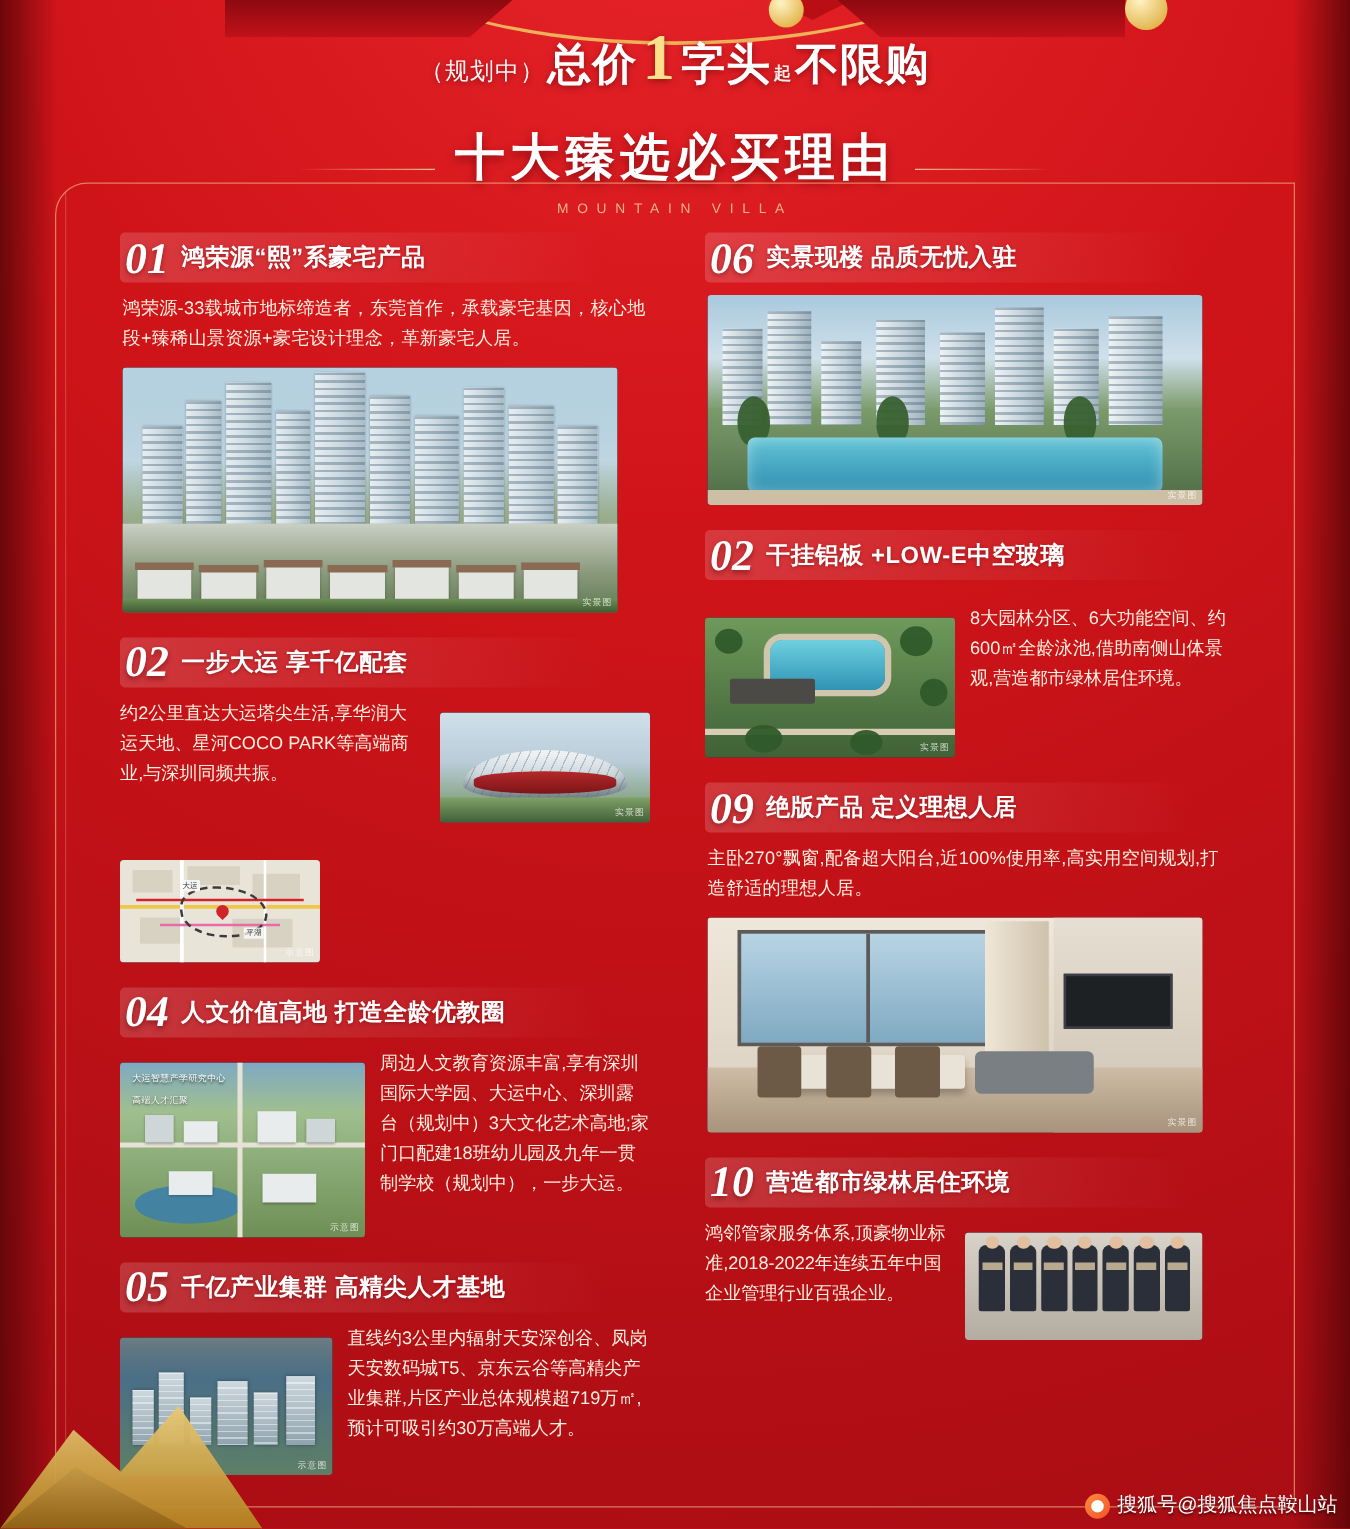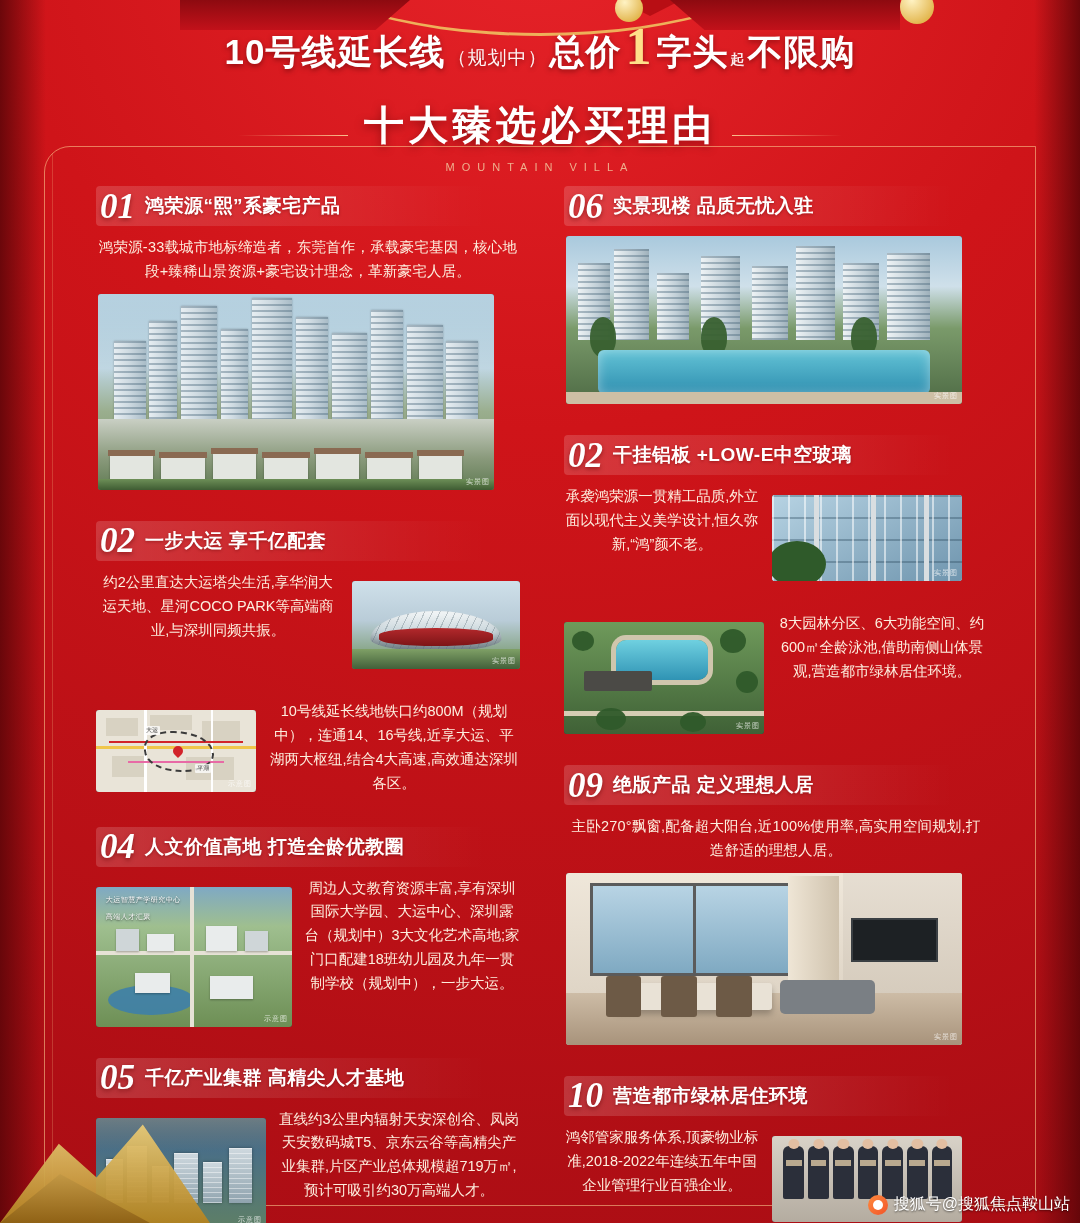--- a/index.html
+++ b/index.html
@@ -100,21 +100,21 @@
   }
 
   
   .columns {
     position:absolute; left:96px; top:186px; width:892px;
     display:flex; gap:44px;
   }
   .col { width:424px; }
 
   
-  .item { margin-bottom:31px;text-align:center; }
+  .item { margin-bottom:20px; }
   .item-head {
     position:relative; display:flex; align-items:center; gap:8px;
     height:40px; padding-left:4px;
     background:linear-gradient(to right, rgba(255,255,255,.16), rgba(255,255,255,0) 92%);
     border-radius:4px;
   }
   .num {
     font-family:"Liberation Serif", serif; font-style:italic; font-weight:bold;
     font-size:35px; line-height:1; color:#ffffff;
     text-shadow:0 2px 4px rgba(90,0,0,.5);
@@ -309,21 +309,20 @@
 
 <div class="gold-v"></div>
 <div class="gold-arc"></div>
 <div class="gold-dot l"></div>
 <div class="gold-dot r"></div>
 
 <div class="top-banner">
   <div class="ribbon-l"></div>
   <div class="ribbon-r"></div>
   <div class="headline">
-    <span>10号线延长线</span>
     <span class="small">（规划中）</span>
     <span>总价</span>
     <span class="big-num">1</span>
     <span>字头</span>
     <span class="tiny">起</span>
     <span>不限购</span>
   </div>
 </div>
 
 <div class="title-wrap">
@@ -406,23 +405,20 @@
             <div class="rd" style="left:72%; top:0; width:2px; height:100%;"></div>
             <div class="metro" style="left:8%; top:38%; width:84%;"></div>
             <div class="metro pink" style="left:20%; top:62%; width:60%;"></div>
             <div class="dash" style="left:30%; top:26%; width:44%; height:50%;"></div>
             <div class="pin" style="left:48%; top:44%;"></div>
             <div class="lbl" style="left:30%; top:20%;">大运</div>
             <div class="lbl" style="left:62%; top:66%;">平湖</div>
           </div>
           <div class="wm">示意图</div>
         </div>
-        <div class="txt">
-          <span>10号线延长线地铁口约800M</span><span class="mini">（规划中）</span><span>，连通14、16号线,近享大运、平湖两大枢纽,结合4大高速,高效通达深圳各区。</span>
-        </div>
       </div>
     </div>
 
     <div class="item">
       <div class="item-head">
         <span class="num">04</span>
         <span class="item-title">人文价值高地 打造全龄优教圈</span>
       </div>
       <div class="row">
         <div class="photo" style="width:196px;height:140px;flex:none;">
@@ -496,33 +492,20 @@
         </div>
         <div class="wm">实景图</div>
       </div>
     </div>
 
     <div class="item">
       <div class="item-head">
         <span class="num">02</span>
         <span class="item-title">干挂铝板 +LOW-E中空玻璃</span>
       </div>
-      <div class="row">
-        <div class="txt" style="max-width:196px;">承袭鸿荣源一贯精工品质,外立面以现代主义美学设计,恒久弥新,“鸿”颜不老。</div>
-        <div class="photo" style="width:190px;height:86px;flex:none;">
-          <div class="sc sc-glass">
-            <div class="panel"></div>
-            <div class="fin" style="left:22%;"></div>
-            <div class="fin" style="left:52%;"></div>
-            <div class="fin" style="left:80%;"></div>
-            <div class="plant"></div>
-          </div>
-          <div class="wm">实景图</div>
-        </div>
-      </div>
     </div>
 
     <div class="item">
       <div class="row">
         <div class="photo" style="width:200px;height:112px;flex:none;">
           <div class="sc sc-garden">
             <div class="pool2"></div>
             <div class="pav"></div>
             <div class="path" style="left:0; bottom:16%; width:100%; height:5px;"></div>
             <div class="bush" style="left:4%;  top:8%;  width:22px; height:20px;"></div>

